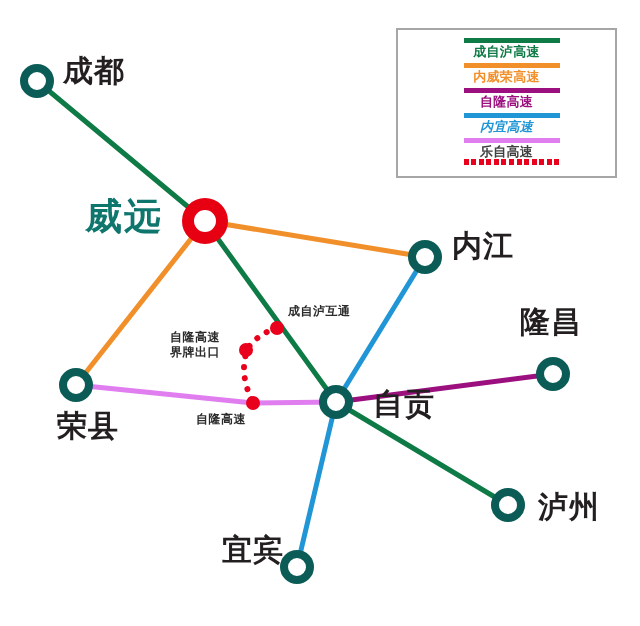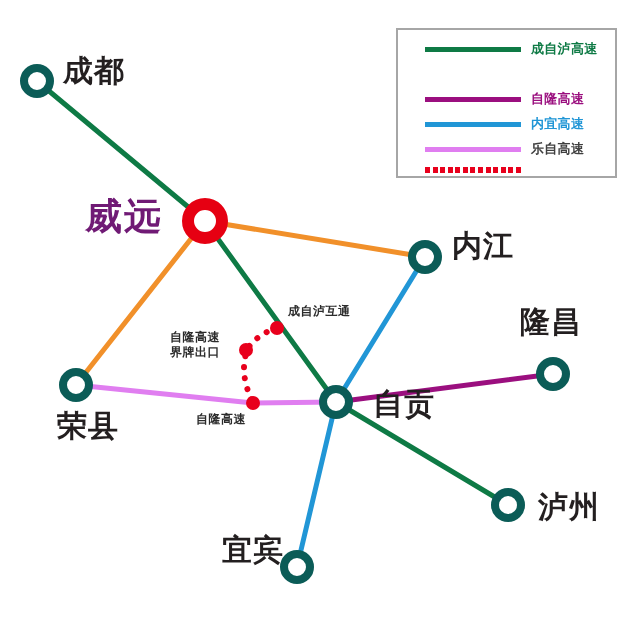--- a/index.html
+++ b/index.html
@@ -32,21 +32,21 @@
     font-weight: bold;
     color: #231f20;
     white-space: nowrap;
     letter-spacing: 1px;
     line-height: 1;
   }
   .city-label.big {
     font-size: 30px;
   }
   .city-label.highlight {
-    color: #701a75;
+    color: #0f766e;
     font-size: 37px;
     letter-spacing: 2px;
   }
   .node-label {
     position: absolute;
     font-weight: bold;
     color: #2b2b2b;
     white-space: nowrap;
     font-size: 12px;
     line-height: 1.25;
@@ -61,25 +61,26 @@
     left: 396px;
     top: 28px;
     width: 221px;
     height: 150px;
     background: #ffffff;
     border: 2px solid #a6a6a6;
     box-sizing: border-box;
   }
   .legend-row {
     position: absolute;
-    left: 7px;
+    left: 0;
     width: 100%;
     height: 22px;
     display: flex;
     align-items: center;
+    flex-direction: column;
   }
   .legend-swatch {
     width: 96px;
     height: 5px;
     margin-left: 20px;
     margin-right: 10px;
     flex: 0 0 auto;
   }
   .legend-swatch.dotted {
     height: 6px;
@@ -169,27 +170,31 @@
       <div class="node-label" style="left: 196px; top: 412px;">
         <div>自隆高速</div>
       </div>
     </div>
 
   <div id="legend">
       <div class="legend-row" style="top: 8px;">
         <div class="legend-swatch" style="background: rgb(14, 122, 69);"></div>
         <span class="legend-text" style="color: rgb(14, 122, 69);">成自泸高速</span>
       </div>
+      <div class="legend-row" style="top: 33px;">
+        <div class="legend-swatch" style="background: rgb(241, 144, 42);"></div>
+        <span class="legend-text" style="color: rgb(241, 144, 42);">内威荣高速</span>
+      </div>
       <div class="legend-row" style="top: 58px;">
         <div class="legend-swatch" style="background: rgb(155, 15, 127);"></div>
         <span class="legend-text" style="color: rgb(155, 15, 127);">自隆高速</span>
       </div>
       <div class="legend-row" style="top: 83px;">
         <div class="legend-swatch" style="background: rgb(33, 150, 214);"></div>
-        <span class="legend-text" style="color: rgb(33, 150, 214);">内宜高速</span>
+        <span class="legend-text" style="color: rgb(33, 150, 214); font-style: italic;">内宜高速</span>
       </div>
       <div class="legend-row" style="top: 108px;">
         <div class="legend-swatch" style="background: rgb(224, 126, 240);"></div>
         <span class="legend-text" style="color: #404040;">乐自高速</span>
       </div>
       <div class="legend-row" style="top: 129px;">
         <div class="legend-swatch dotted">
           <i style="background: rgb(232, 0, 28);"></i>
           <i style="background: rgb(232, 0, 28);"></i>
           <i style="background: rgb(232, 0, 28);"></i>

